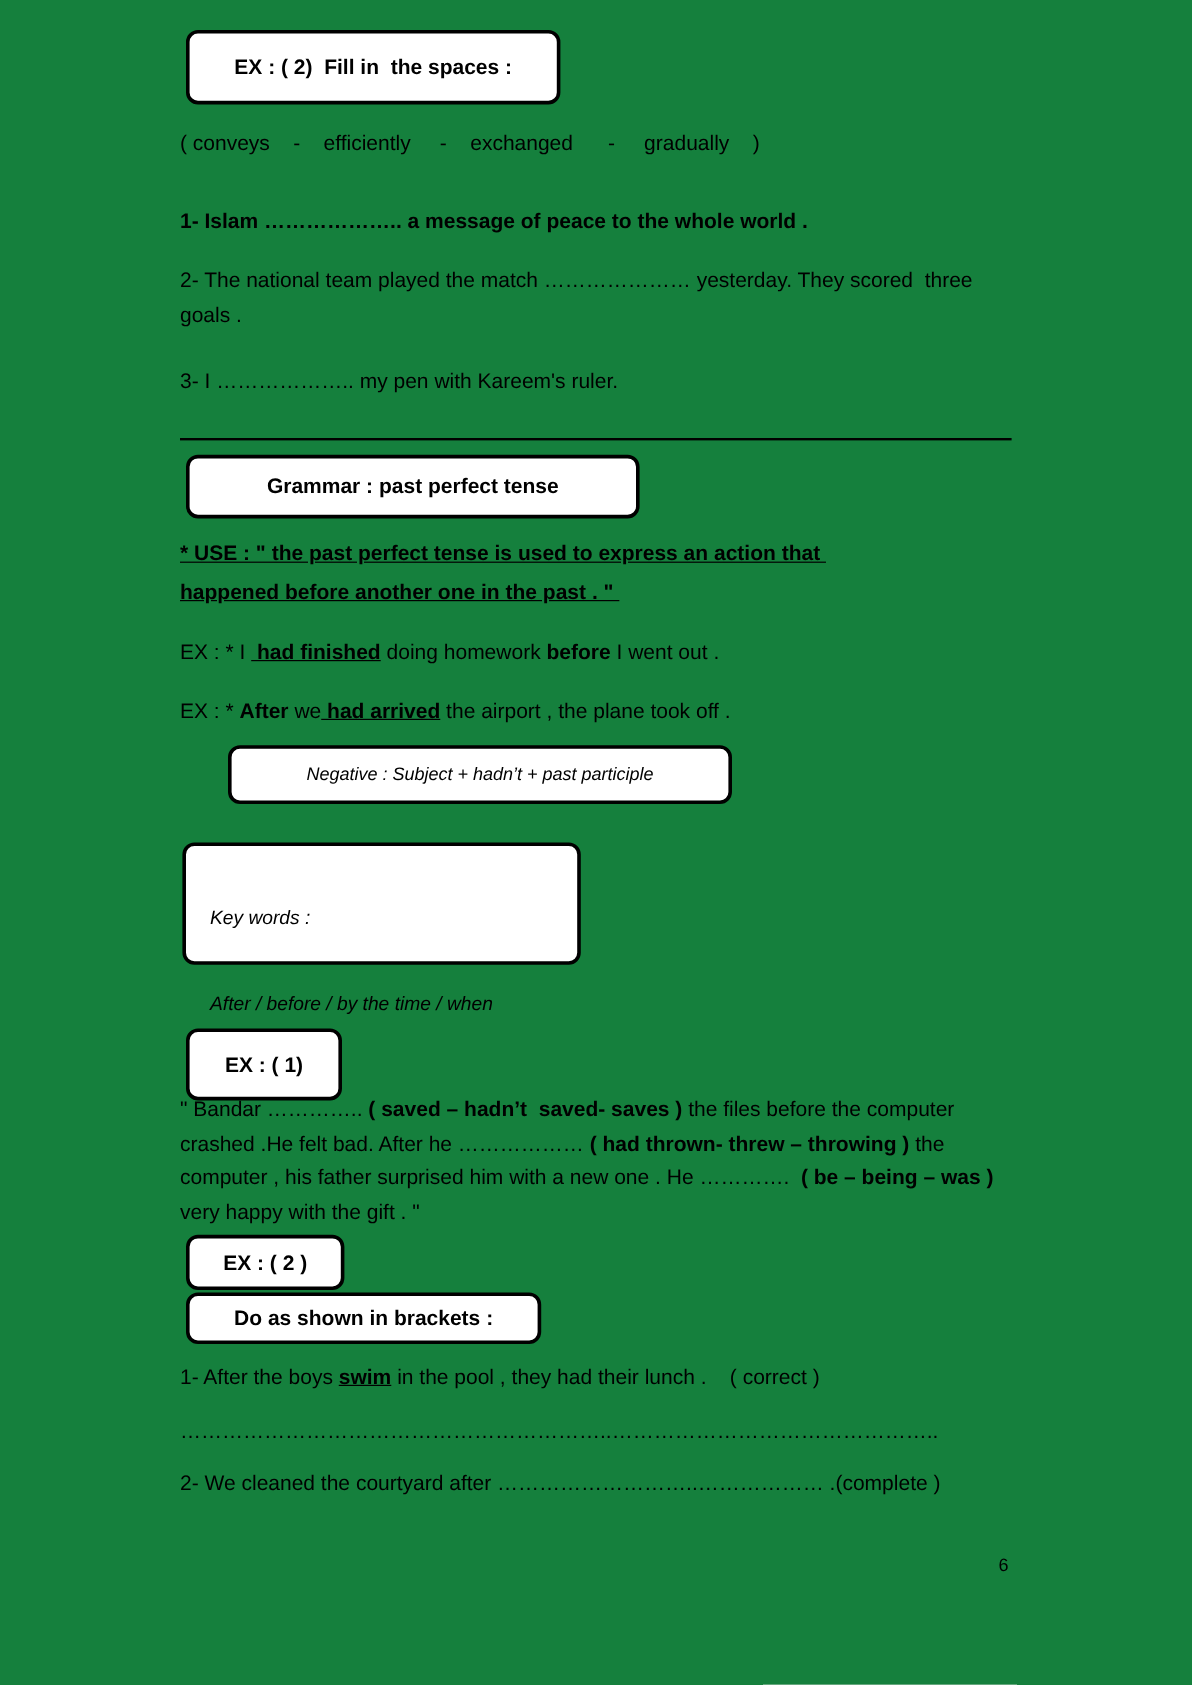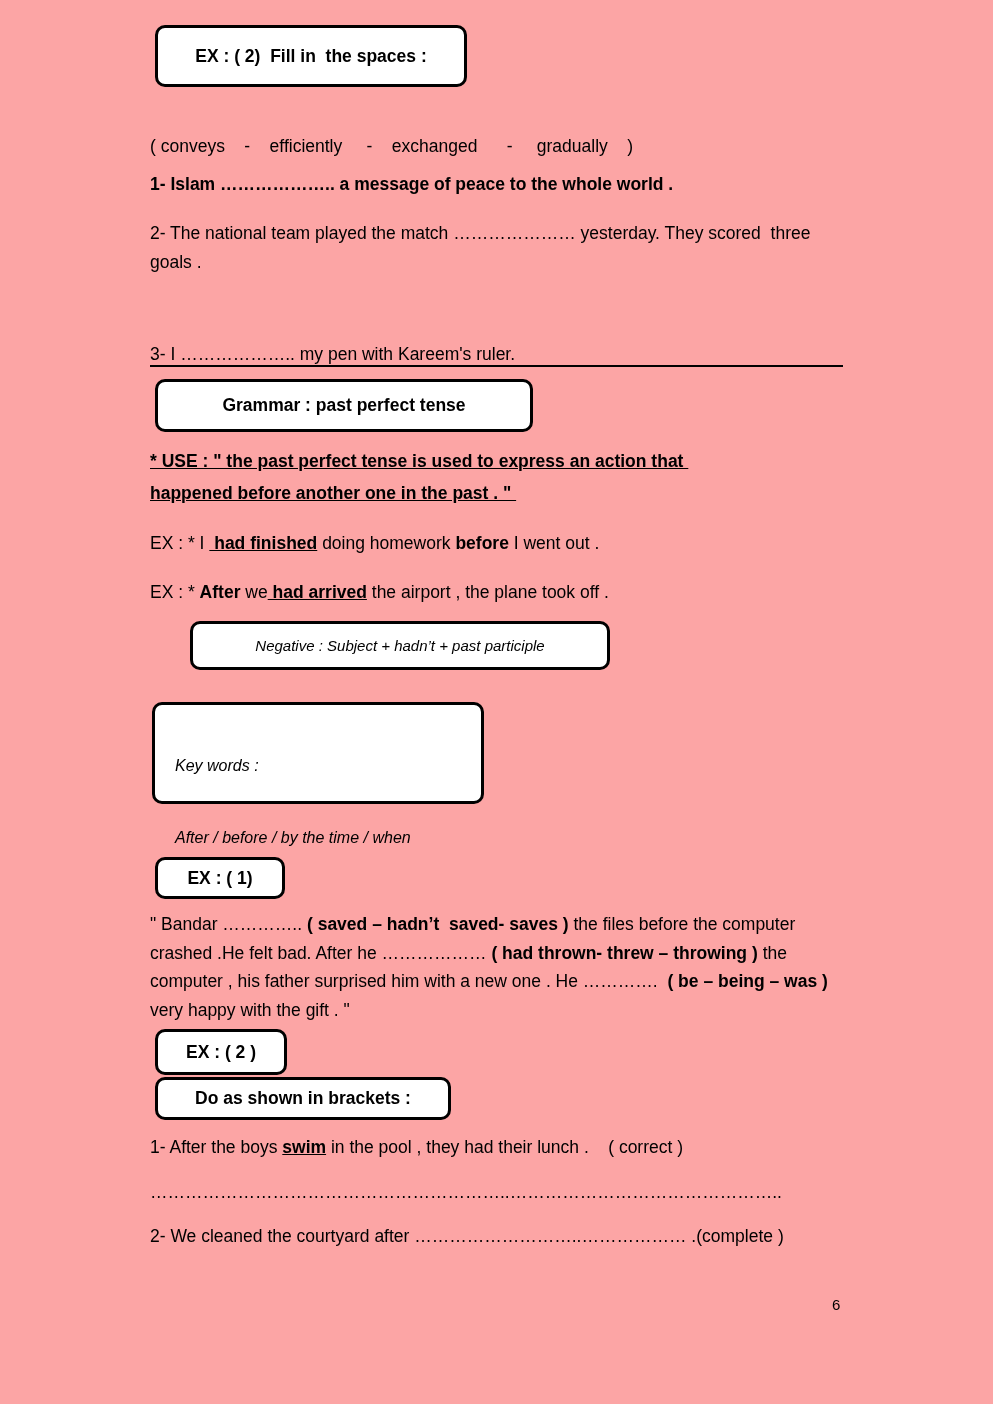--- a/index.html
+++ b/index.html
@@ -1,20 +1,20 @@
 <!DOCTYPE html>
 <html><head>
 <meta charset="utf-8">
 <style>
   * { margin:0; padding:0; box-sizing:border-box; }
   html,body { background:#e9e9e9; }
   body { font-family:"Liberation Sans", sans-serif; color:#000; }
   .sheet {
     position:relative; width:993px; height:1404px;
-    background:#fca5a5; margin:0 auto; overflow:hidden;padding-left:44px;
+    background:#15803d; margin:0 auto; overflow:hidden;padding-left:44px;
   }
   .block {
     position:absolute;
     font-size:17.5px; line-height:1.68;
     white-space:pre-wrap;
   }
   .box {
     position:absolute;
     border:3px solid #000;
     border-radius:10px;
@@ -40,27 +40,27 @@
 </style>
 </head>
 <body>
 
 <div class="sheet">
 
   <div class="box" style="top:25px; left:155px; width:312px; height:62px;">
     <span>EX : ( 2)  Fill in  the spaces :</span>
   </div>
 
-  <p class="block" style="top:132px; left:150px; width:700px;">( conveys    -    efficiently     -    exchanged      -     gradually    )</p>
+  <p class="block" style="top:105px; left:150px; width:700px;">( conveys    -    efficiently     -    exchanged      -     gradually    )</p>
 
   <p class="block" style="top:170px; left:150px; width:700px;font-weight:bold;">1- Islam ……………….. a message of peace to the whole world .</p>
 
   <p class="block" style="top:219px; left:150px; width:700px;">2- The national team played the match ………………… yesterday. They scored  three goals .</p>
 
-  <p class="block" style="top:303px; left:150px; width:700px;margin-top:37px;">3- I ……………….. my pen with Kareem's ruler.</p>
+  <p class="block" style="top:303px; left:150px; width:700px;">3- I ……………….. my pen with Kareem's ruler.</p>
 
   <div class="hr" style="top:365px; left:150px; width:693px;"></div>
 
   <div class="box" style="top:379px; left:155px; width:378px; height:53px;">
     <span>Grammar : past perfect tense</span>
   </div>
 
   <p class="block use-text" style="top:446px; left:150px; width:700px; line-height:1.82;"><span class="u-line">* USE : " the past perfect tense is used to express an action that </span><br><span class="u-line">happened before another one in the past . " </span></p>
 
   <p class="block" style="top:578px; left:150px; width:700px;"><span>EX : * </span><span style="font-weight: 700;">After</span><span> we</span><span style="font-weight: 700; text-decoration: underline;"> had arrived</span><span> the airport , the plane took off .</span></p>
@@ -69,21 +69,21 @@
 
   <div class="box note-box" style="top:621px; left:190px; width:420px; height:49px;">
     <span>Negative : Subject + hadn’t + past participle</span>
   </div>
 
   <div class="box kw-box" style="top:702px; left:152px; width:332px; height:102px; padding:16px 20px;">
     <span class="kw-line">Key words :</span>
     <span class="kw-line" style="margin-top:18px;">After / before / by the time / when</span>
   </div>
 
-  <div class="box" style="top:857px; left:155px; width:130px; height:42px;text-align:center;">
+  <div class="box" style="top:857px; left:155px; width:130px; height:60px;text-align:center;">
     <span>EX : ( 1)</span>
   </div>
 
   <p class="block" style="top:910px; left:150px; width:694px; line-height:1.64;"><span>" Bandar ………….. </span><span style="font-weight: 700;">( saved – hadn’t  saved- saves )</span><span> the files before the computer crashed .He felt bad. After he ……………… </span><span style="font-weight: 700;">( had thrown- threw – throwing )</span><span> the computer , his father surprised him with a new one . He ………….  </span><span style="font-weight: 700;">( be – being – was )</span><span> very happy with the gift . "</span></p>
 
   <div class="box" style="top:1029px; left:155px; width:132px; height:46px;justify-content:center;">
     <span>EX : ( 2 )</span>
   </div>
 
   <div class="box" style="top:1077px; left:155px; width:296px; height:43px;">

